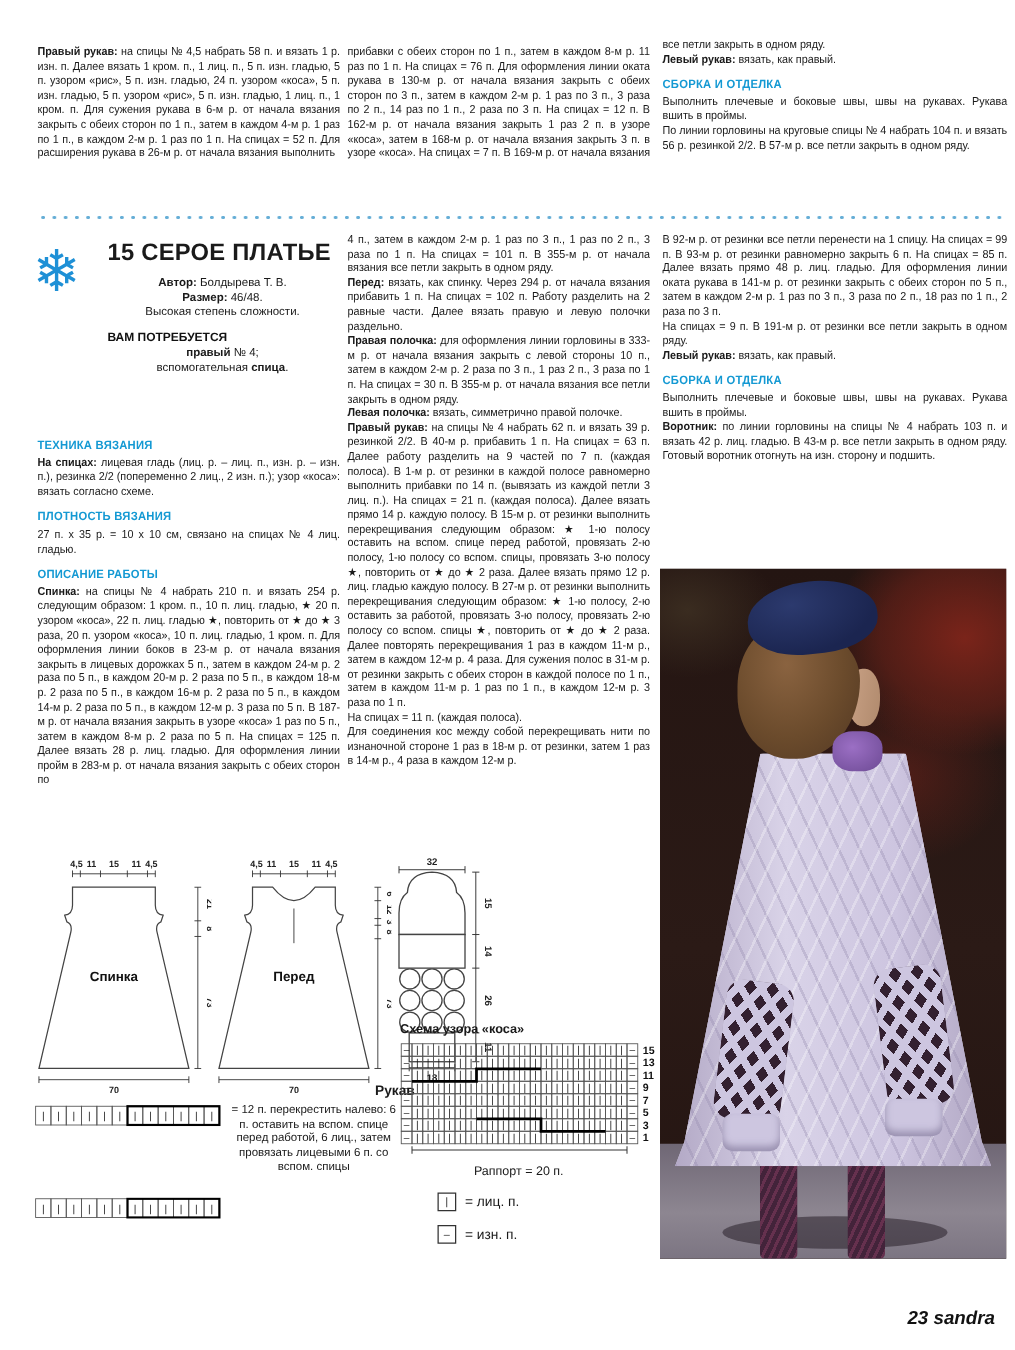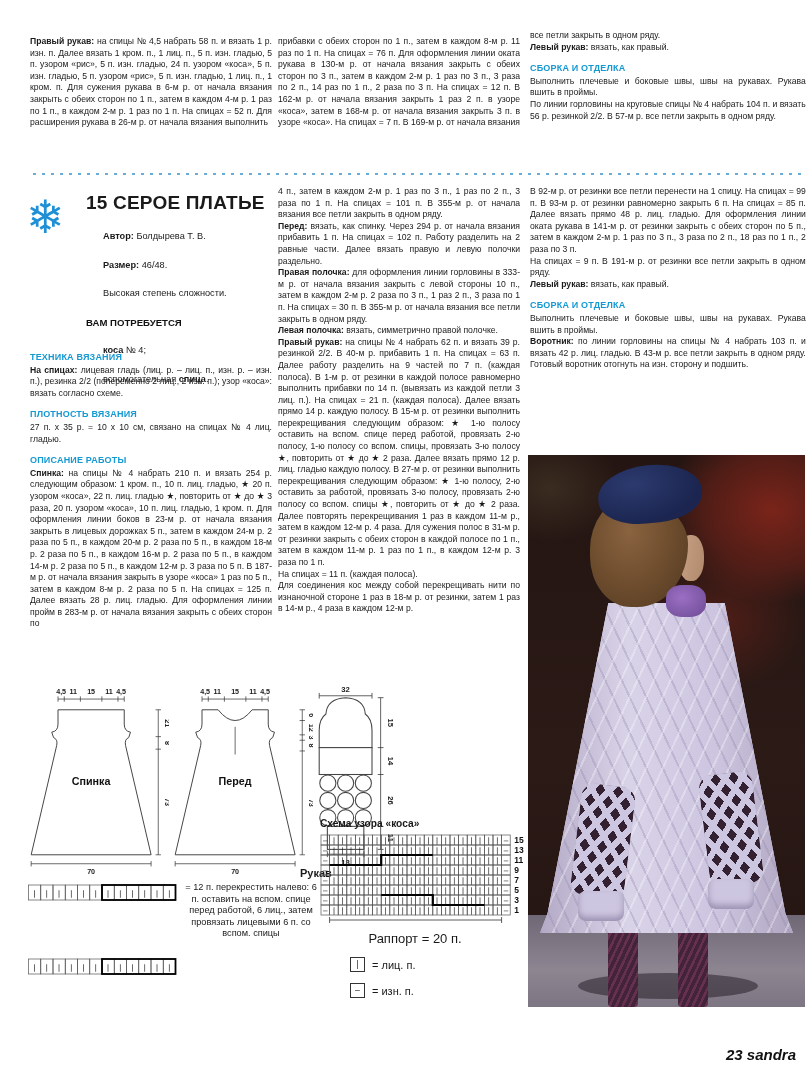--- a/index.html
+++ b/index.html
@@ -16,21 +16,21 @@
   #col2-top{left:278px;top:36px;width:258px;}
   #col3-top{left:530px;top:30px;width:294px;}
   .dotted-sep{position:absolute;left:30px;top:172px;width:776px;height:4px;
       background-image:radial-gradient(circle,var(--dots,#66aed6) 1.3px,transparent 1.5px);
       background-size:9px 4px;background-repeat:repeat-x;}
   
   #article-header{position:absolute;left:30px;top:192px;width:240px;}
   .snowflake{position:absolute;left:-4px;top:2px;font-size:46px;line-height:46px;color:var(--snowflake,#1e90d6);}
   .art-title{margin-left:56px;font-size:19px;font-weight:bold;letter-spacing:0.2px;white-space:nowrap;}
   .art-meta{margin-left:56px;margin-top:7px;font-size:9.2px;line-height:11.6px;}
-  .art-meta p{margin:17px;}
+  .art-meta p{margin:0;text-align:center;}
   #col1-body{left:30px;top:342px;width:258px;}
   #col2-body{left:278px;top:186px;width:258px;}
   #col3-body{left:530px;top:186px;width:294px;}
   
   .schematic{position:absolute;}
   .schematic svg{display:block;}
   .dim{stroke:#333;stroke-width:0.8;fill:none;}
   .shape{stroke:#444;stroke-width:1.1;fill:#fff;}
   .dimt{font-size:8px;font-weight:bold;fill:#222;text-anchor:middle;font-family:"Liberation Sans",sans-serif;}
   .shape-label{font-size:12px;font-weight:bold;fill:#111;text-anchor:middle;font-family:"Liberation Sans",sans-serif;}
@@ -41,21 +41,21 @@
   .strip-row svg{flex:0 0 auto;margin-top:2px;}
   .strip-text{font-size:9.2px;line-height:11.6px;width:132px;text-align:center;}
   .cell{fill:none;stroke:#555;stroke-width:0.7;}
   .cellsym{font-size:7.5px;fill:#111;text-anchor:middle;font-family:"DejaVu Sans Mono",monospace;}
   .boldbox{fill:none;stroke:#000;stroke-width:1.8;}
   
   #chart-block{position:absolute;left:320px;top:818px;width:205px;}
   .chart-title{font-size:10.2px;font-weight:bold;margin-bottom:5px;}
   .rowlab{font-size:8.5px;font-weight:bold;fill:#111;font-family:"Liberation Sans",sans-serif;}
   .cable{fill:none;stroke:#000;stroke-width:2.2;}
-  .rapport{font-size:13px;text-align:center;width:190px;margin-top:1px;}
+  .rapport{font-size:10px;text-align:center;width:190px;margin-top:1px;}
   .legend-row{display:flex;align-items:center;gap:7px;margin:11px 0 0 30px;}
   .legend-box{display:inline-flex;align-items:center;justify-content:center;width:13px;height:13px;
               border:1.3px solid #333;font-size:8px;font-family:"DejaVu Sans Mono",monospace;}
   .legend-label{font-size:11px;}
   
   #photo{position:absolute;left:528px;top:455px;width:277px;height:552px;overflow:hidden;
      background:
        radial-gradient(150px 130px at 88% 10%, var(--photored,#7a241a) 0%, rgba(122,36,26,0.5) 45%, rgba(0,0,0,0) 72%),
        radial-gradient(120px 100px at 70% 30%, rgba(150,40,30,0.35) 0%, rgba(0,0,0,0) 70%),
        radial-gradient(120px 90px at 8% 6%, #3a2c20 0%, rgba(0,0,0,0) 60%),
@@ -119,21 +119,21 @@
   <div class="dotted-sep"></div>
 
   <div id="article-header">
     <span class="snowflake">❄</span>
     <div class="art-title">15 СЕРОЕ ПЛАТЬЕ</div>
     <div class="art-meta">
         <p><b>Автор: </b><span>Болдырева Т. В.</span></p>
         <p><b>Размер: </b><span>46/48.</span></p>
         <p><span>Высокая степень сложности.</span></p>
         <div class="sec-h2">ВАМ ПОТРЕБУЕТСЯ</div>
-        <p><b>коса </b><span>№ 4;</span></p>
+        <p><b>правый </b><span>№ 4;</span></p>
         <p><span>вспомогательная </span><b>спица</b><span>.</span></p>
       </div>
   </div>
 
   <div class="coltext" id="col1-body">
       <div class="sec-h">ТЕХНИКА ВЯЗАНИЯ</div>
       <p><b>На спицах: </b><span>лицевая гладь (лиц. р. – лиц. п., изн. р. – изн. п.), резинка 2/2 (попеременно 2 лиц., 2 изн. п.); узор «коса»: вязать согласно схеме.</span></p>
       <div class="sec-h">ПЛОТНОСТЬ ВЯЗАНИЯ</div>
       <p><span>27 п. x 35 р. = 10 x 10 см, связано на спицах № 4 лиц. гладью.</span></p>
       <div class="sec-h">ОПИСАНИЕ РАБОТЫ</div>

